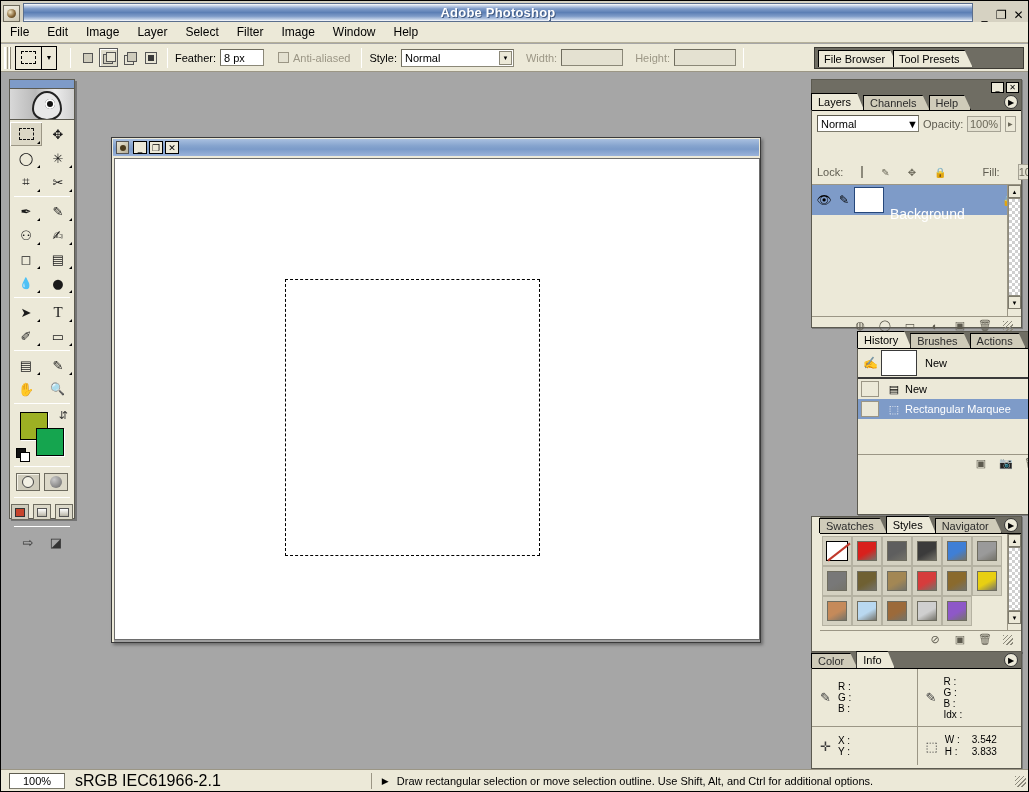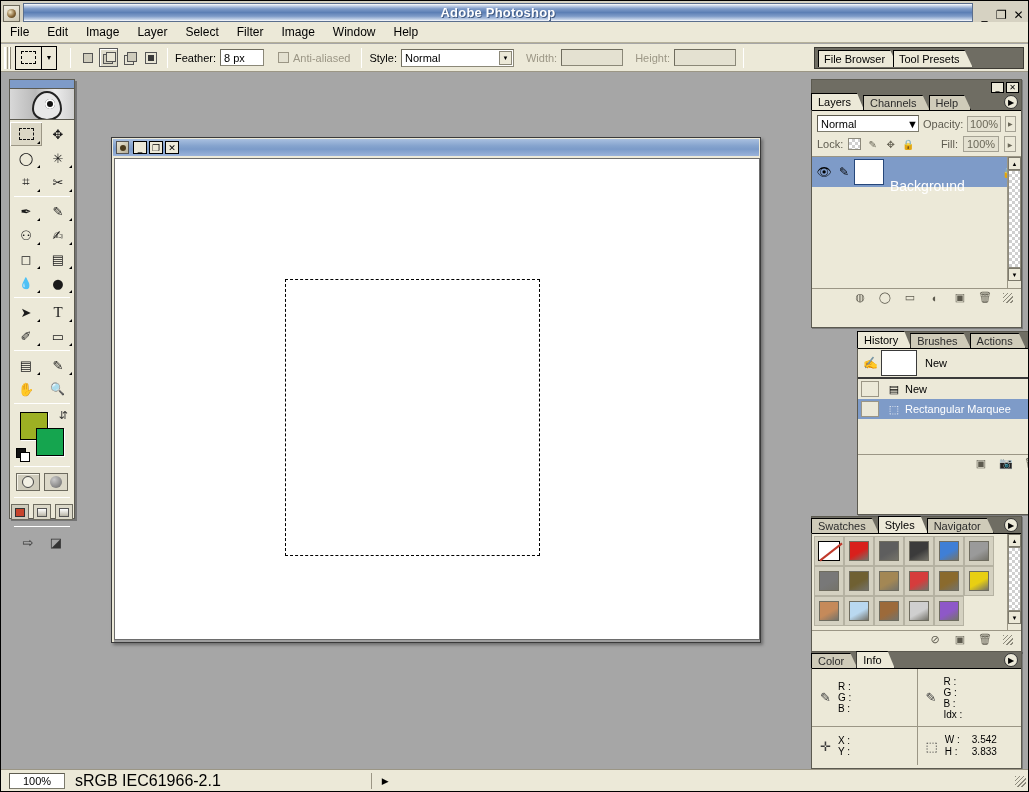--- a/index.html
+++ b/index.html
@@ -284,21 +284,21 @@
     width:110px; height:17px; background:#fff; border:1px solid #7c7a6c;
     border-top-color:#5e5c50; border-left-color:#5e5c50;
     display:flex;align-items:center;justify-content:space-between; font-size:11px; padding-left:3px;
   }
   .opacity-box {
     width:36px;height:16px;background:#e4e1d1;border:1px solid #a5a294;
     display:flex;align-items:center;justify-content:center;font-size:11px;color:#6b6859;
   }
   .mini-arrow { width:12px;height:16px;border:1px solid #a5a294;background:#ece9d8;
     display:flex;align-items:center;justify-content:center;font-size:6px;color:#6b6859;}
-  .lock-row { padding:2px 5px 4px 5px; display:flex; align-items:center; gap:5px; border-bottom:1px solid #9b9685;}
+  .lock-row { padding:2px 5px 4px 5px; display:flex; align-items:center; gap:18px; border-bottom:1px solid #9b9685;margin-top:28px;}
   .lock-ico { width:13px;height:12px; display:flex;align-items:center;justify-content:center;font-size:10px;color:#6b6859;}
   .checker { background-image:
       linear-gradient(45deg,#cfcfcf 25%,transparent 25%,transparent 75%,#cfcfcf 75%),
       linear-gradient(45deg,#cfcfcf 25%,#fff 25%,#fff 75%,#cfcfcf 75%);
     background-size:6px 6px; background-position:0 0,3px 3px; border:1px solid #8d8a7c;}
   .layer-list { background:#ece9d8; height:131px; position:relative; overflow:hidden;}
   .layer-item { display:flex; align-items:center; height:30px; background:#7e9bc8; padding-left:2px; }
   .layer-eye { width:20px;text-align:center;font-size:12px;}
   .layer-brush { width:20px;text-align:center;font-size:12px;}
   .layer-thumb { width:30px;height:26px;background:#fff;border:1px solid #26477a;margin-right:6px;}
@@ -325,21 +325,21 @@
   .hist-snapshot { display:flex; align-items:center; height:30px; border-bottom:2px solid #3a3a3a; padding-left:3px;}
   .hist-src { width:20px; text-align:center; font-size:12px; color:#4a4a4a;}
   .hist-thumb { width:36px;height:26px;background:#fff;border:1px solid #3a3a3a;margin-right:8px;}
   .hist-row { display:flex; align-items:center; height:20px; padding-left:3px;}
   .hist-row.sel { background:#7e9bc8; color:#fff;}
   .hist-chk { width:18px; height:16px; border:1px solid #9b9685; background:#ece9d8; margin-right:4px;}
   .hist-ico { width:22px; text-align:center; font-size:11px; }
   .hist-label { font-size:11px; }
 
   
-  #styles-pal { left:810px; top:515px; width:211px; height:137px; }
+  #styles-pal { left:810px; top:515px; width:211px; height:137px;padding-left:8px; }
   .style-grid { display:flex; flex-wrap:wrap; padding:2px 0 0 2px; width:183px;}
   .style-cell {
     width:30px; height:30px; border:1px solid #b5b2a2; background:#d4d1c1;
     display:flex; align-items:center; justify-content:center;
   }
   .style-sw { width:20px; height:20px; border:1px solid #6f6d60; }
   .style-none { width:22px;height:20px;background:#fff;border:1px solid #000;position:relative;}
   .style-none::after{content:"";position:absolute;left:-2px;top:9px;width:28px;height:2px;background:#c0392b;transform:rotate(-38deg);}
 
   
@@ -899,16 +899,17 @@
         </div>
       </div>
     </div>
   </div>
 
   <div id="statusbar">
     <div id="zoom-field">100%</div>
     <span id="status-doc">sRGB IEC61966-2.1</span>
     <div id="status-sep"></div>
     <span id="status-arrow">▶</span>
+    <span id="status-hint">Draw rectangular selection or move selection outline.  Use Shift, Alt, and Ctrl for additional options.</span>
     <div id="status-grip"></div>
   </div>
 
 </div>
 
 </body></html>

